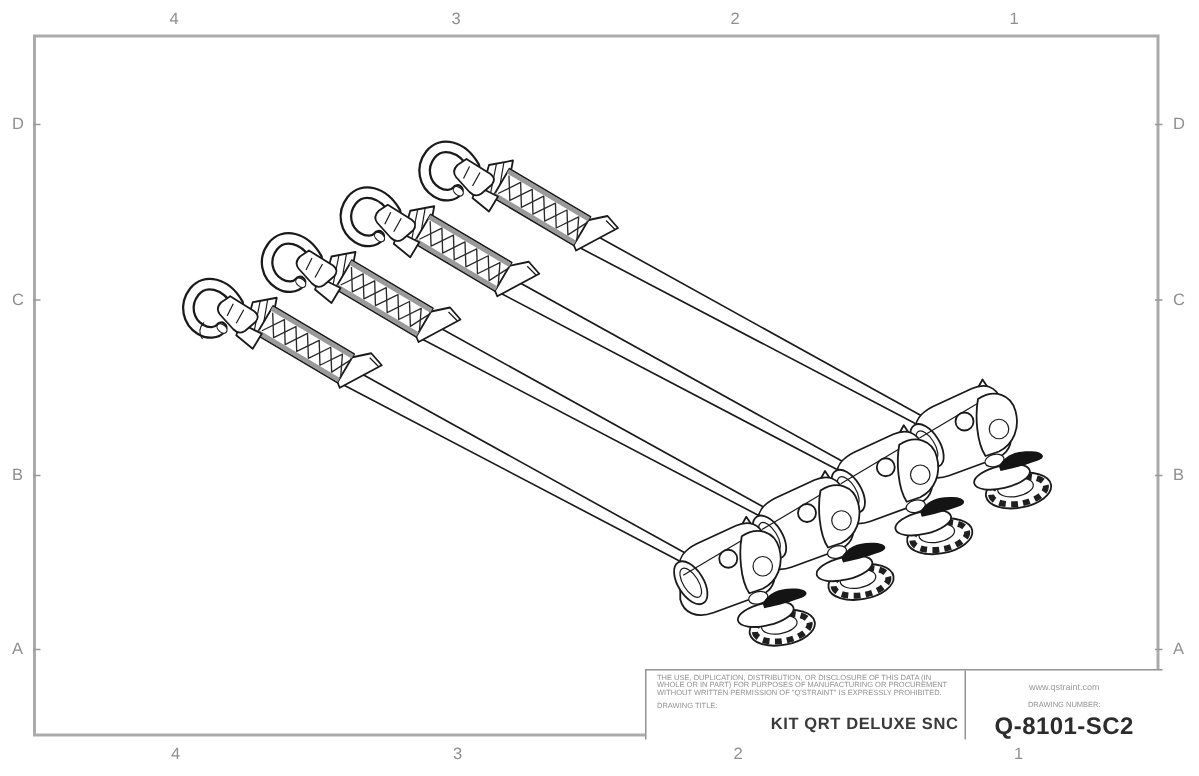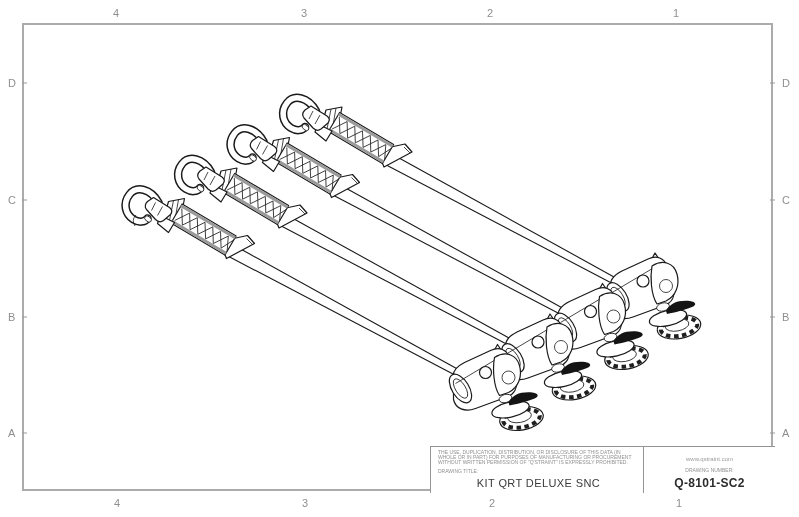--- a/index.html
+++ b/index.html
@@ -37,27 +37,27 @@
   
   .title-block {
     position:absolute; left:430px; top:446px; width:345px; height:47px;
     border-top:1px solid #949494; border-left:1px solid #949494;
     box-sizing:border-box; display:flex; background:#ffffff;
   }
   .tb-left { width:213px; border-right:1px solid #949494; box-sizing:border-box;
              padding:3px 4px 0 7px; }
   .tb-legal div { font-size:5px; line-height:5px; color:#919191; }
   .tb-label { font-size:5px; color:#919191; margin-top:3px; }
-  .tb-title { text-align:center; font-size:11px; font-weight:normal; color:#3a3a3a;
+  .tb-title { text-align:right; font-size:11px; font-weight:bold; color:#3a3a3a;
               margin-top:3px; letter-spacing:0.4px; }
   .tb-right { flex:1; display:flex; flex-direction:column; align-items:center;
               padding-top:9px; }
   .tb-site { font-size:6px; color:#9a9a9a; }
   .tb-right .tb-label { margin-top:5px; }
-  .tb-number { font-size:12px; font-weight:bold; color:#2c2c2c; margin-top:3px;
+  .tb-number { font-size:16px; font-weight:bold; color:#2c2c2c; margin-top:3px;
                letter-spacing:0.3px; }
 </style>
 </head>
 <body>
 
 <div class="sheet">
 
   <div class="frame"></div>
 
   <span class="zlabel" style="left:116px; top:7px;">4</span>

